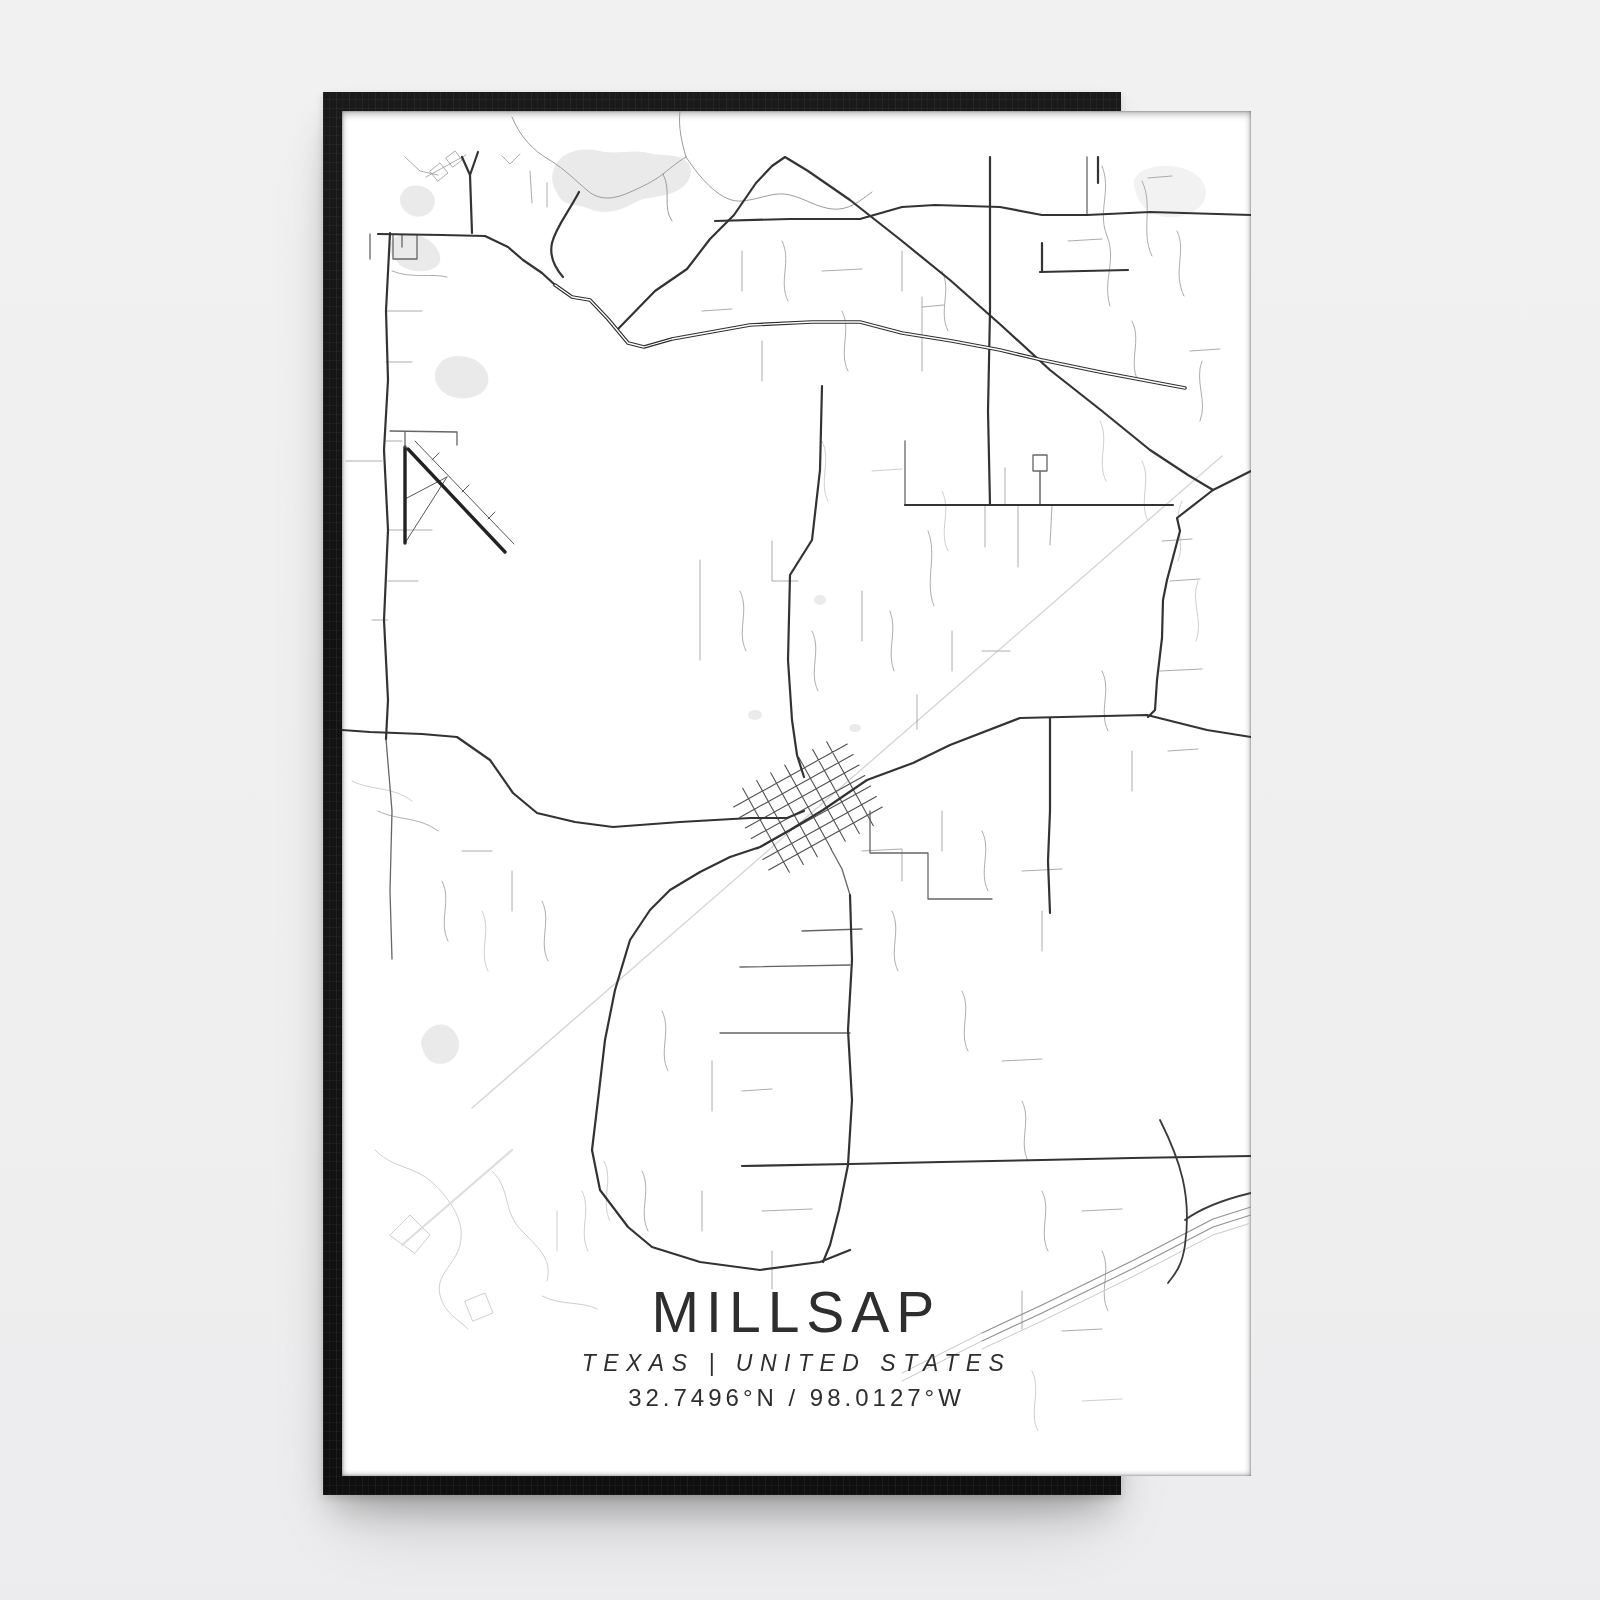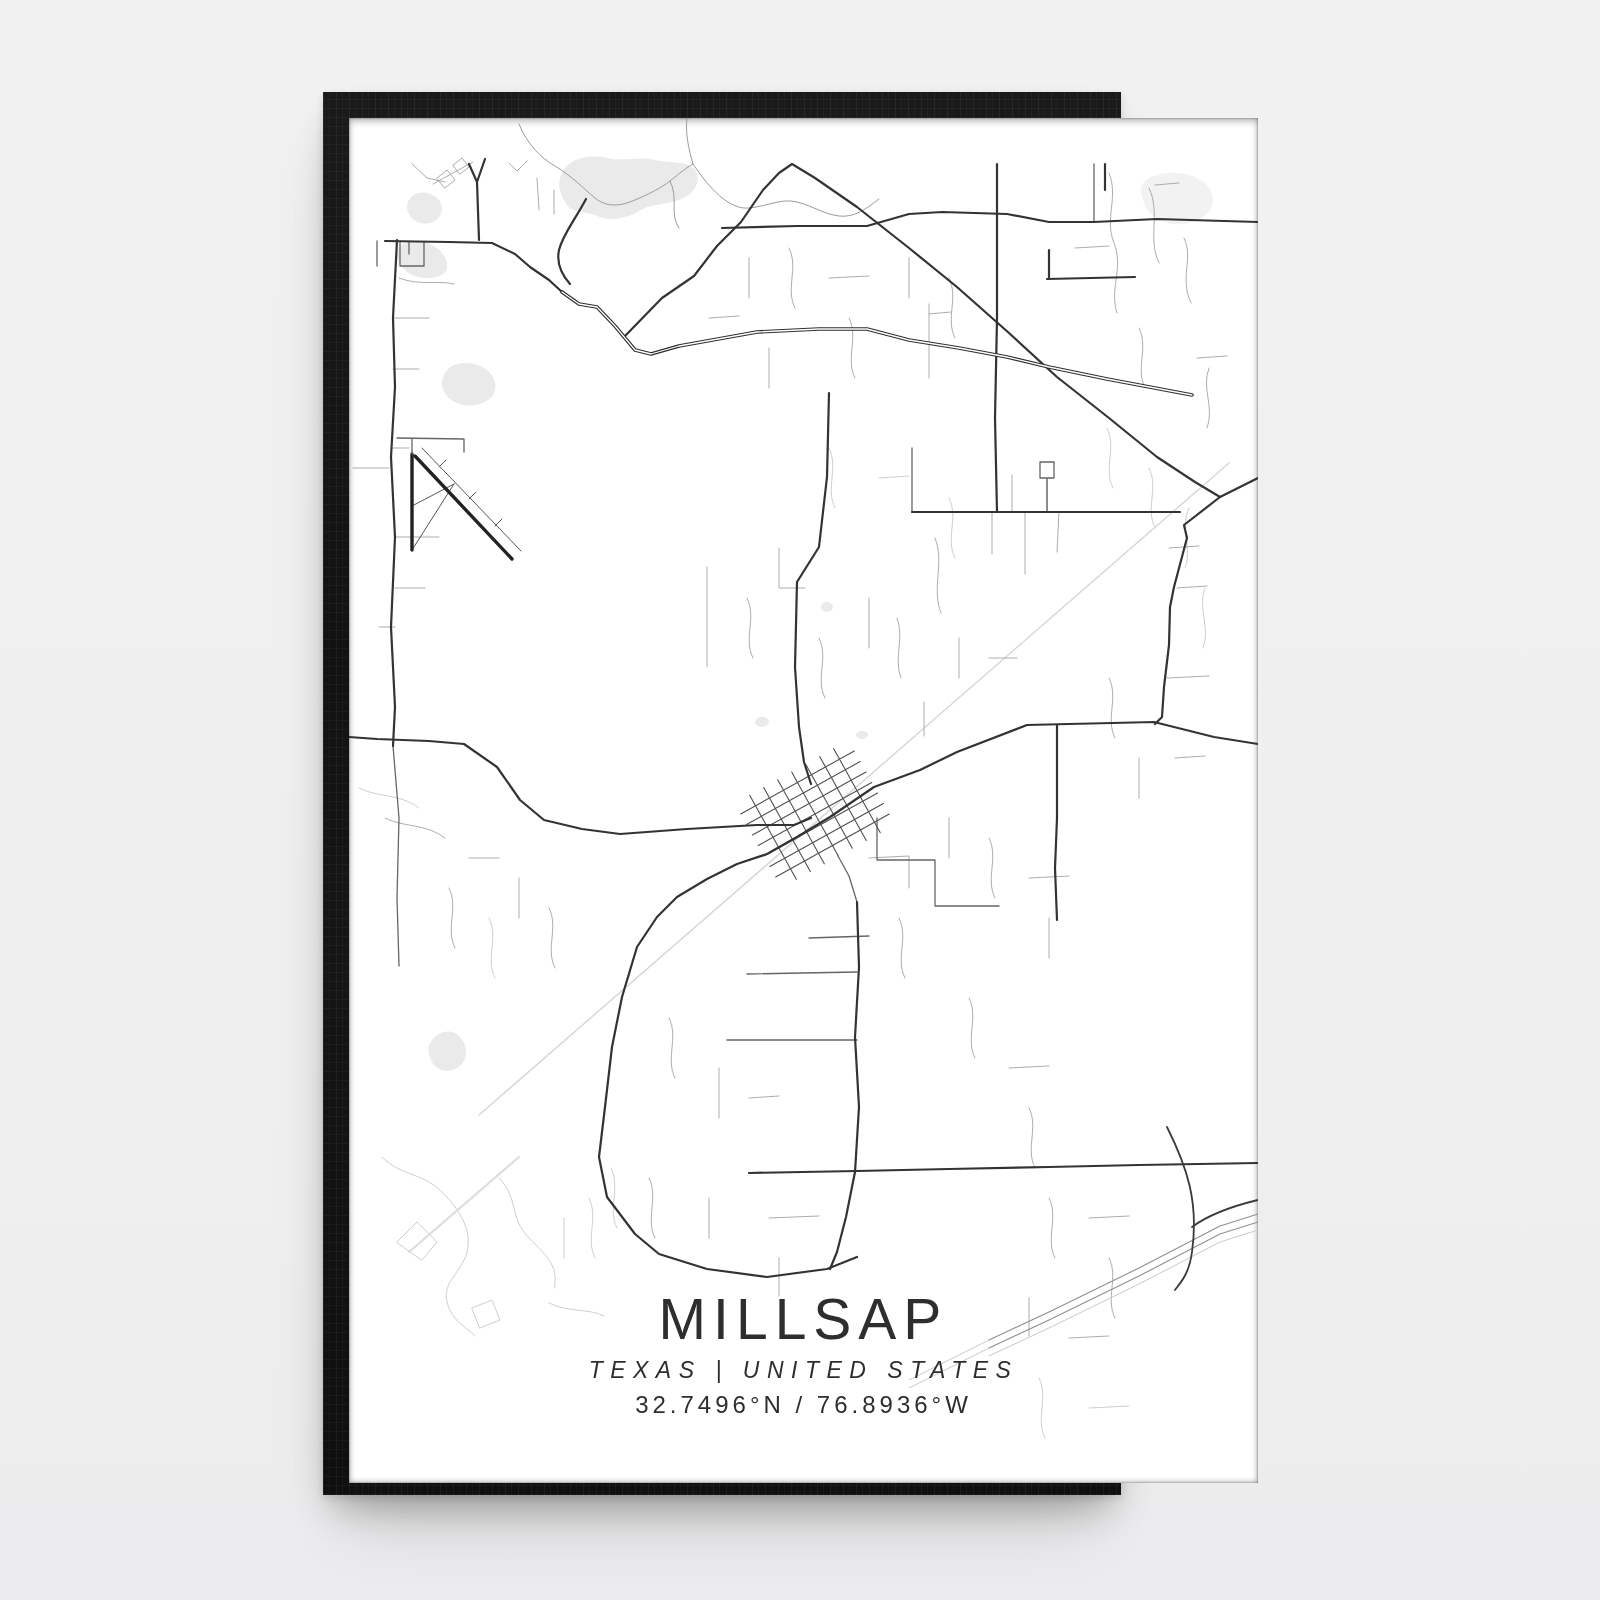--- a/index.html
+++ b/index.html
@@ -1,18 +1,18 @@
 <!DOCTYPE html>
 <html><head>
 <meta charset="utf-8">
 <style>
   html,body{margin:0;padding:0;background:#f0f0f1;width:1600px;height:1600px;overflow:hidden;}
   .stage{position:relative;width:1600px;height:1600px;background:linear-gradient(180deg,#f1f1f2 0%,#efeff0 70%,#ececee 100%);font-family:"Liberation Sans",sans-serif;}
   .frame{
-    position:absolute;left:323px;top:92px;width:798px;height:1403px;box-sizing:border-box;padding:26px;
+    position:absolute;left:323px;top:92px;width:798px;height:1403px;box-sizing:border-box;padding:19px;
     background:
       repeating-linear-gradient(90deg, rgba(255,255,255,0.055) 0 1px, transparent 1px 6px, rgba(255,255,255,0.03) 6px 7px, transparent 7px 13px),
       repeating-linear-gradient(0deg, rgba(255,255,255,0.04) 0 1px, transparent 1px 9px),
       linear-gradient(180deg,#1a1a1a,#121212 40%,#151515 60%,#0f0f0f);
     box-shadow: 0 22px 34px -10px rgba(0,0,0,0.25), 0 45px 70px -25px rgba(0,0,0,0.18), 0 3px 8px rgba(0,0,0,0.12);
   }
   .print{
     position:relative;width:909px;height:1365px;background:#ffffff;
     box-shadow: inset 0 3px 7px rgba(0,0,0,0.30), inset 0 -2px 5px rgba(0,0,0,0.18), inset 0 0 2px rgba(0,0,0,0.45);
   }
@@ -88,17 +88,17 @@
           <path d="M909,1112 L871,1124 L790,1166 L700,1210 L640,1238 M640,1222 L560,1262 M640,1230 L560,1270" fill="none" stroke="#c9c9c9" stroke-width="1" stroke-linecap="round" stroke-linejoin="round"></path>
           <path d="M818,1009 C838,1049 850,1084 843,1134 C840,1156 832,1164 826,1172 M909,1082 C884,1088 858,1098 843,1109" fill="none" stroke="#3a3a3a" stroke-width="1.8" stroke-linecap="round" stroke-linejoin="round"></path>
           <path d="M73,330 L172,433 M90,349 L97,342 M120,381 L127,374 M146,408 L153,401 M63,432 L105,366 M63,388 L105,366" fill="none" stroke="#555555" stroke-width="1" stroke-linecap="round" stroke-linejoin="round"></path>
           <path d="M63,336 L63,432" fill="none" stroke="#222222" stroke-width="3.4" stroke-linecap="round" stroke-linejoin="round"></path>
           <path d="M66,338 L163,441" fill="none" stroke="#222222" stroke-width="3.4" stroke-linecap="round" stroke-linejoin="round"></path>
           <path d="M63,336 L63,321 M48,320 L115,321 L115,334" fill="none" stroke="#666666" stroke-width="1.3" stroke-linecap="round" stroke-linejoin="round"></path>
         </svg>
       <div class="caption">
         <div class="title">MILLSAP</div>
         <div class="subtitle">TEXAS | UNITED STATES</div>
-        <div class="coords">32.7496°N / 76.8936°W</div>
+        <div class="coords">32.7496°N / 98.0127°W</div>
       </div>
     </div>
   </div>
 </div>
 
 </body></html>

